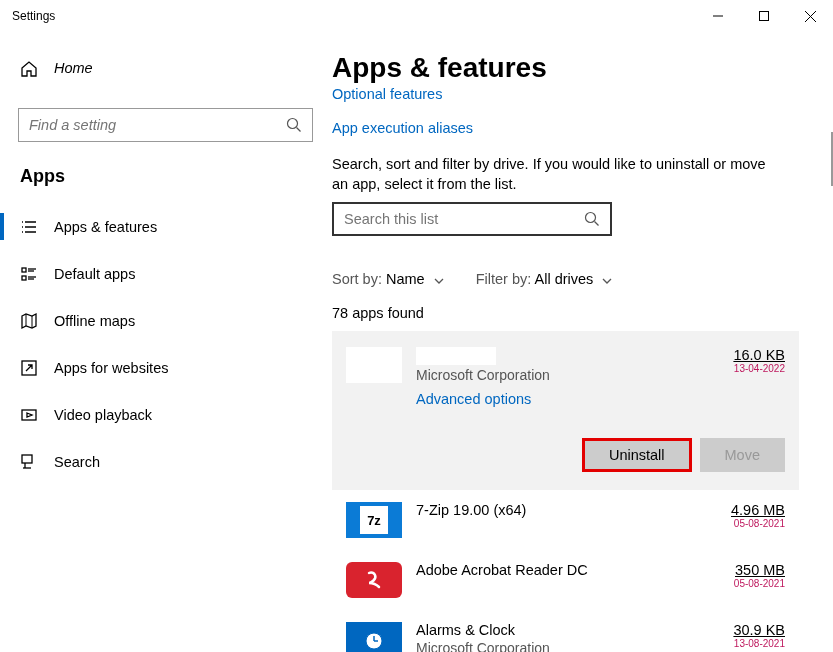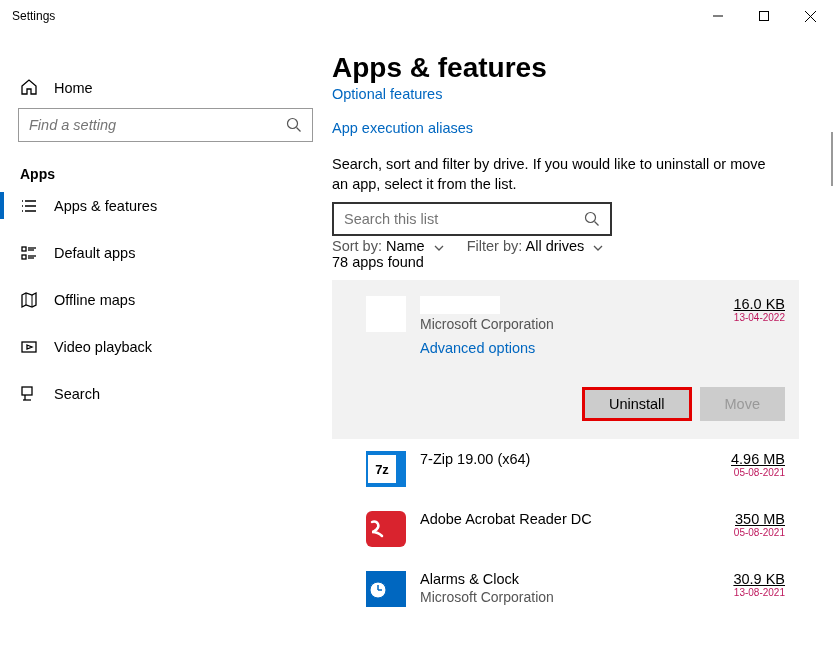--- a/index.html
+++ b/index.html
@@ -4,58 +4,58 @@
   <style>
     * { margin: 0; padding: 0; box-sizing: border-box; font-family: "Segoe UI", Arial, sans-serif; }
     body { width: 833px; height: 652px; background: #fff; overflow: hidden; position: relative; }
 
     .titlebar { height: 32px; display: flex; align-items: center; padding-left: 12px; font-size: 12px; color: #000; }
     .titlebar .spacer { flex: 1; }
     .titlebar .ctrl { width: 46px; height: 32px; display: flex; align-items: center; justify-content: center; color: #000; cursor: default; }
 
     .content { display: flex; height: calc(100% - 32px); }
     .sidebar { width: 332px; border-right: 1px solid transparent; display: flex; flex-direction: column; padding-top: 28px; }
-    .home-row { display: flex; align-items: flex-end; padding: 0 20px; height: 36px; margin-bottom: 12px; }
+    .home-row { display: flex; align-items: flex-start; padding: 0 20px; height: 36px; margin-bottom: 12px; font-style: italic; }
     .home-row .icon { width: 18px; height: 18px; margin-right: 16px; }
     .home-row span { font-size: 14.5px; color: #000; }
 
     .search-box { margin: 0 18px 24px 18px; height: 34px; border: 1px solid #999; display: flex; align-items: center; padding: 0 10px; background: #fff; gap: 17px; }
     .search-box input { border: none; outline: none; flex: 1; font-size: 14.5px; font-style: italic; color: #666; background: transparent; }
     .search-box .sicon { width: 16px; height: 16px; color: #555; }
 
-    .section-title { font-size: 14px; font-weight: 600; padding: 0 20px; margin-bottom: 0; }
+    .section-title { font-size: 18px; font-weight: 600; padding: 0 20px; margin-bottom: 16px; }
 
     .nav-item { display: flex; align-items: center; height: 47px; padding: 0 20px; cursor: pointer; position: relative; }
     .nav-item .icon { width: 18px; height: 18px; margin-right: 16px; display: flex; align-items: center; justify-content: center; }
     .nav-item span { font-size: 14.5px; }
     .nav-item.active::before { content: ""; position: absolute; left: 0; top: 10px; bottom: 10px; width: 4px; background: #0067c0; }
 
     .main { flex: 1; padding: 20px 0 0 0; position: relative; overflow: hidden; }
     .main-inner { padding: 0 34px 0 0; }
     .page-title { font-size: 28px; font-weight: 600; margin-bottom: 4px; padding-left: 0; }
     .link { color: #0067c0; font-size: 14.5px; display: block; margin-bottom: 18px; }
     .link.cutoff { margin-top: -2px; }
 
     .instr { font-size: 14.5px; line-height: 20px; margin-bottom: 8px; padding-right: 30px; }
 
-    .filter-box { width: 280px; height: 34px; border: 2px solid #333; display: flex; align-items: center; padding: 0 10px; margin-bottom: 2px; }
+    .filter-box { width: 280px; height: 34px; border: 2px solid #333; display: flex; align-items: center; padding: 0 10px; margin-bottom: 35px; }
     .filter-box input { border: none; outline: none; flex: 1; font-size: 14.5px; color: #666; background: transparent; }
     .filter-box .sicon { width: 16px; height: 16px; color: #555; }
 
-    .sortfilter { display: flex; gap: 23px; font-size: 14.5px; color: #555; }
+    .sortfilter { display: flex; gap: 32px; font-size: 14.5px; color: #555; margin-bottom: 18px; }
     .sortfilter .val { color: #000; }
     .chev { display: inline-block; margin-left: 5px; }
 
     .count { font-size: 14.5px; margin-bottom: 10px; }
 
     .app-list { }
     .app-item { display: flex; padding: 12px 14px 12px 14px; }
     .app-item.expanded { background: #f2f2f2; flex-direction: column; padding-top: 16px; padding-bottom: 18px; position: relative; }
     .app-row { display: flex; }
-    .app-icon { width: 40px; height: 36px; margin-right: 14px; flex-shrink: 0; display: flex; align-items: center; justify-content: flex-start; margin-left: 20px; }
+    .app-icon { width: 56px; height: 36px; margin-right: 14px; flex-shrink: 0; display: flex; align-items: center; justify-content: center; }
     .app-info { flex: 1; }
     .app-name { font-size: 14.5px; color: #000; margin-bottom: 2px; }
     .app-pub { font-size: 14px; color: #555; }
     .app-meta { text-align: right; font-size: 14.5px; }
     .app-size { color: #000; text-decoration: underline; }
     .app-date { color: #be185d; font-size: 10px; }
     .adv-link { color: #0067c0; font-size: 14.5px; margin-top: 8px; display: inline-block; }
 
     .app-actions { display: flex; justify-content: flex-end; gap: 8px; margin-top: 30px; }
     .btn { height: 34px; padding: 0 24px; border: 1px solid #999; background: #ccc; font-size: 14.5px; display: flex; align-items: center; justify-content: center; min-width: 82px; }
@@ -145,20 +145,29 @@
       <span class="icon">
         <svg width="18" height="18" viewBox="0 0 18 18">
             <path d="M2 4 L6 2 L12 4 L16 2 L16 14 L12 16 L6 14 L2 16 Z" fill="none" stroke="#000" stroke-width="1.3"></path>
             <line x1="6" y1="2" x2="6" y2="14" stroke="#000" stroke-width="1"></line>
             <line x1="12" y1="4" x2="12" y2="16" stroke="#000" stroke-width="1"></line>
           </svg>
       </span>
       <span>Offline maps</span>
     </div>
 
+    <div class="nav-item">
+      <span class="icon">
+        <svg width="18" height="18" viewBox="0 0 18 18">
+            <rect x="2" y="2" width="14" height="14" fill="none" stroke="#000" stroke-width="1.3"></rect>
+            <path d="M6 12 L12 6 M8 6 L12 6 L12 10" fill="none" stroke="#000" stroke-width="1.3"></path>
+          </svg>
+      </span>
+      <span>Apps for websites</span>
+    </div>
 
     <div class="nav-item">
       <span class="icon">
         <svg width="18" height="18" viewBox="0 0 18 18">
             <rect x="2" y="4" width="14" height="10" fill="none" stroke="#000" stroke-width="1.3"></rect>
             <path d="M7 7 L12 9 L7 11 Z" fill="none" stroke="#000" stroke-width="1.3"></path>
           </svg>
       </span>
       <span>Video playback</span>
     </div>

